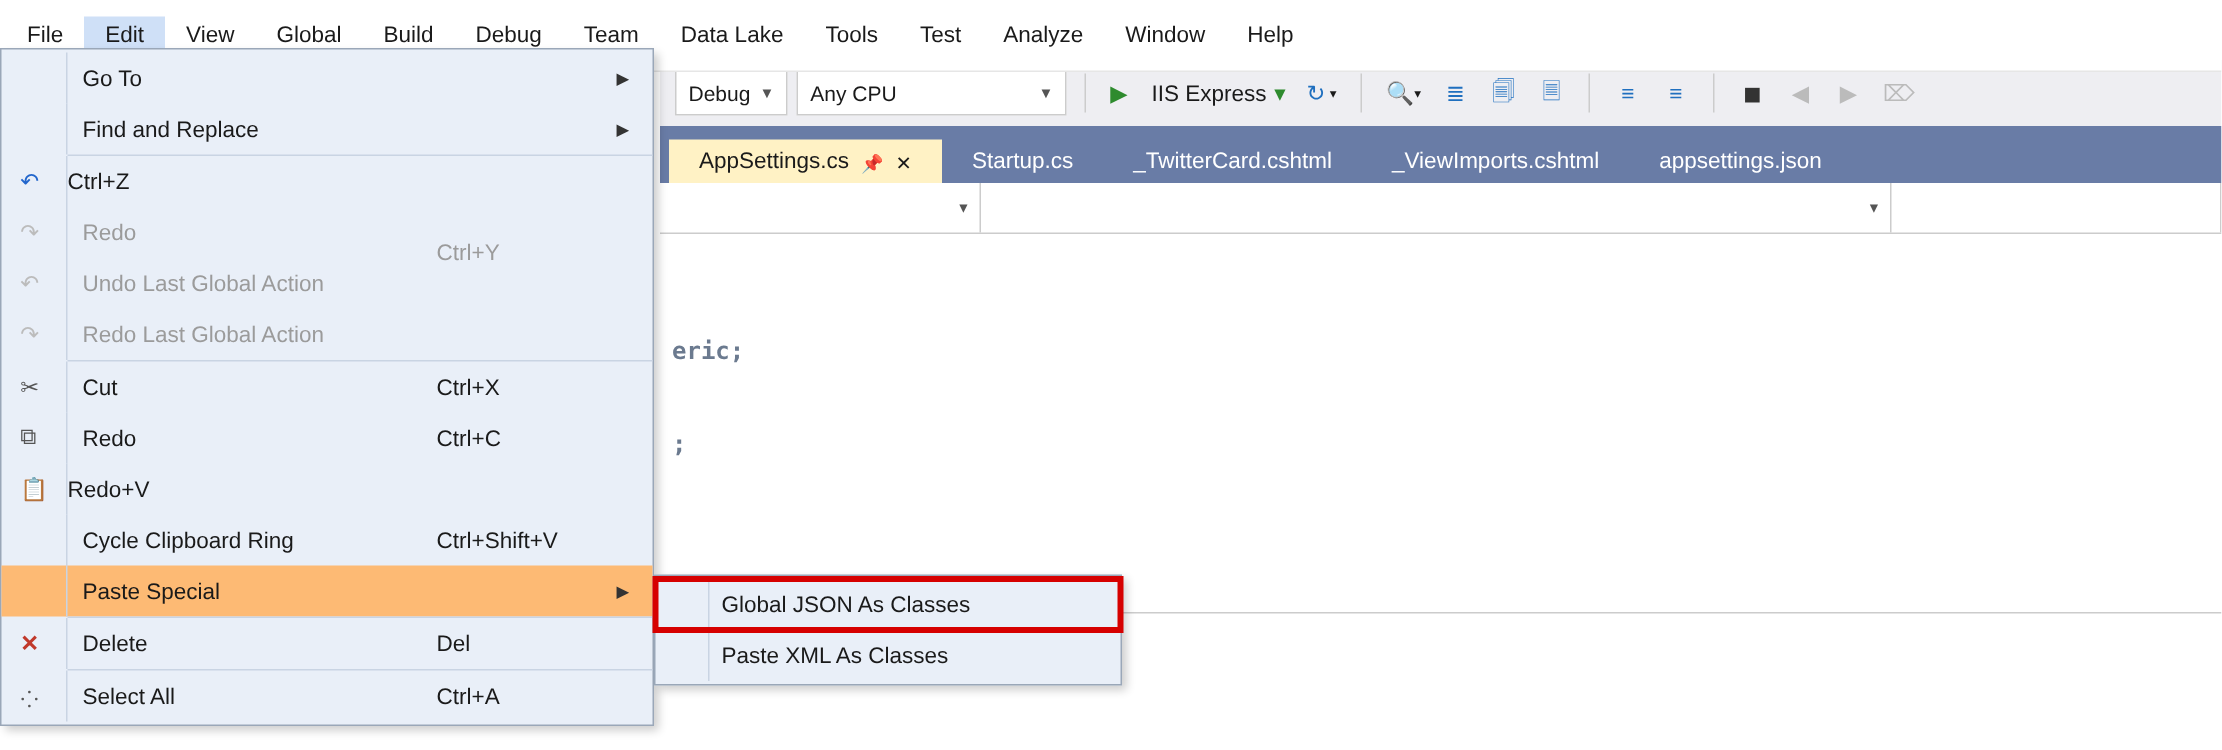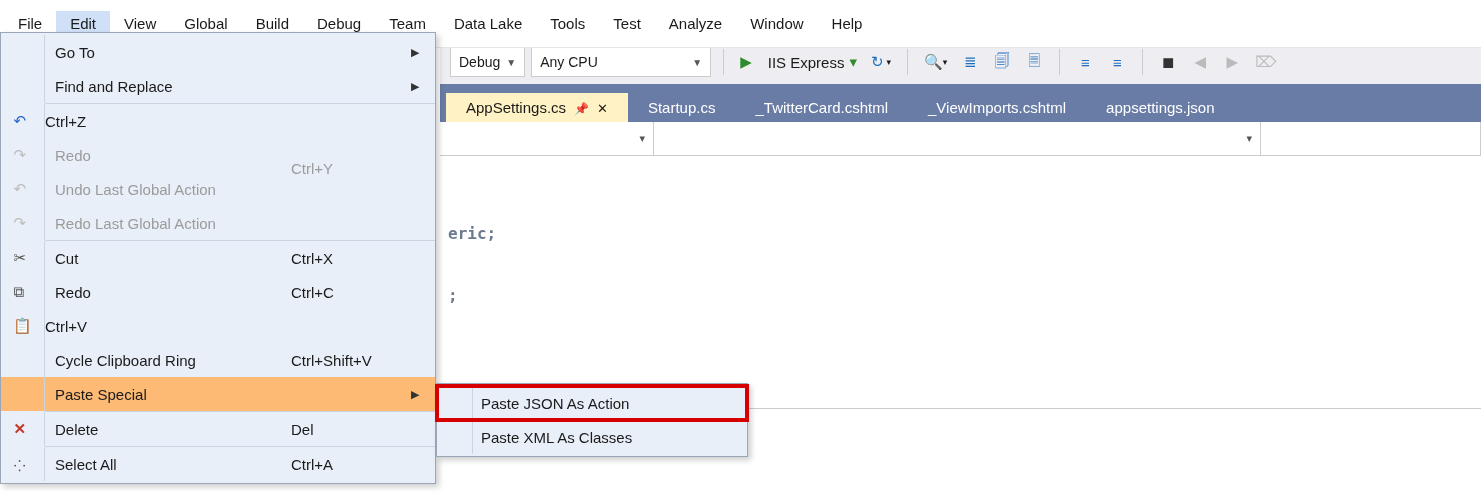--- a/index.html
+++ b/index.html
@@ -377,21 +377,21 @@
         <span class="ico" style="color:#555">⧉</span>
       </div>
     <div class="menu-label">Redo</div>
     <div class="menu-shortcut">Ctrl+C</div>
     <div class="menu-arrow"></div>
   </div>
   <div class="menu-row">
     <div class="menu-gutter">
         <span class="ico" style="color:#555">📋</span>
       </div>
-    <div class="menu-shortcut">Ctrl+V</div>
+    <div class="menu-shortcut">Redo+V</div>
     <div class="menu-arrow"></div>
   </div>
   <div class="menu-row">
     <div class="menu-gutter"></div>
     <div class="menu-label">Cycle Clipboard Ring</div>
     <div class="menu-shortcut">Ctrl+Shift+V</div>
     <div class="menu-arrow"></div>
   </div>
   <div class="menu-row hover">
     <div class="menu-gutter"></div>
@@ -415,19 +415,19 @@
       </div>
     <div class="menu-label">Select All</div>
     <div class="menu-shortcut">Ctrl+A</div>
     <div class="menu-arrow"></div>
   </div>
 </div>
 
 <div class="submenu">
   <div class="menu-row sub-highlight">
     <div class="menu-gutter"></div>
-    <div class="menu-label">Paste JSON As Action</div>
+    <div class="menu-label">Global JSON As Classes</div>
   </div>
   <div class="menu-row">
     <div class="menu-gutter"></div>
     <div class="menu-label">Paste XML As Classes</div>
   </div>
 </div>
 
 </body></html>

